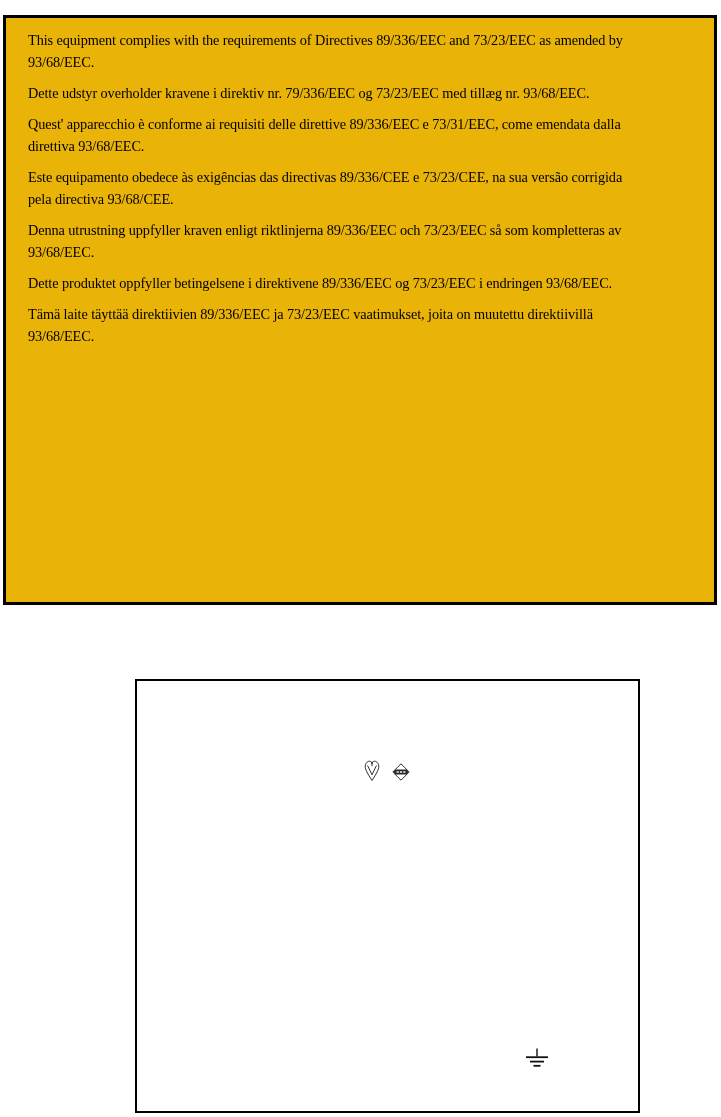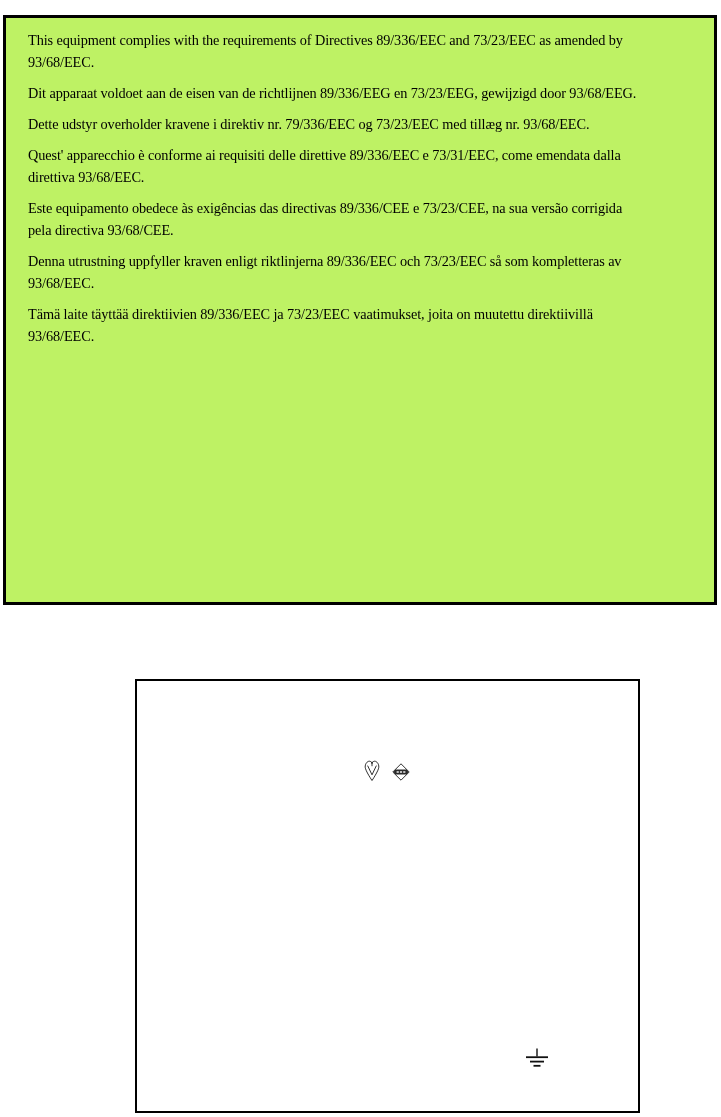--- a/index.html
+++ b/index.html
@@ -19,21 +19,21 @@
   
   .compliance-box {
     position: absolute;
     left: 3px;
     top: 15px;
     width: 714px;
     height: 590px;
     border: 3px solid #000000;
     box-sizing: border-box;
     padding: 11px 16px 0 22px;
-    background: #bef264;
+    background: #eab308;
   }
   .compliance-box p {
     margin: 0 0 9px 0;
     font-size: 14.3px;
     line-height: 22px;
     letter-spacing: -0.1px;
     white-space: pre-wrap;
     color: #000000;
   }
 
@@ -54,28 +54,28 @@
   .sym-kitemark { left: 227px; top: 79px; }
   .sym-diamond  { left: 255px; top: 82px; }
   .sym-ground   { left: 388px; top: 367px; }
 </style>
 </head>
 <body>
 
 <div class="compliance-box">
   <p>This equipment complies with the requirements of Directives 89/336/EEC and 73/23/EEC as amended by
 93/68/EEC.</p>
-  <p>Dit apparaat voldoet aan de eisen van de richtlijnen 89/336/EEG en 73/23/EEG, gewijzigd door 93/68/EEG.</p>
   <p>Dette udstyr overholder kravene i direktiv nr. 79/336/EEC og 73/23/EEC med tillæg nr. 93/68/EEC.</p>
   <p>Quest' apparecchio è conforme ai requisiti delle direttive 89/336/EEC e 73/31/EEC, come emendata dalla
 direttiva 93/68/EEC.</p>
   <p>Este equipamento obedece às exigências das directivas 89/336/CEE e 73/23/CEE, na sua versão corrigida
 pela directiva 93/68/CEE.</p>
   <p>Denna utrustning uppfyller kraven enligt riktlinjerna 89/336/EEC och 73/23/EEC så som kompletteras av
 93/68/EEC.</p>
+  <p>Dette produktet oppfyller betingelsene i direktivene 89/336/EEC og 73/23/EEC i endringen 93/68/EEC.</p>
   <p>Tämä laite täyttää direktiivien 89/336/EEC ja 73/23/EEC vaatimukset, joita on muutettu direktiivillä
 93/68/EEC.</p>
 </div>
 
 <div class="label-box">
 
   <span class="sym sym-kitemark">
     <svg width="16" height="22" viewBox="0 0 16 22" xmlns="http://www.w3.org/2000/svg">
       <path d="M8 20.5 C8 20.5 1.4 10.8 1.2 7.2 C1 3.8 3.3 1.2 5.3 1.2 C6.9 1.2 7.7 2.4 8 3.6 C8.3 2.4 9.1 1.2 10.7 1.2 C12.7 1.2 15 3.8 14.8 7.2 C14.6 10.8 8 20.5 8 20.5 Z" fill="none" stroke="#1a1a1a" stroke-width="0.9"></path>
       <path d="M3.6 5.6 L8 14.8 L12.4 5.6" fill="none" stroke="#1a1a1a" stroke-width="0.9"></path>

